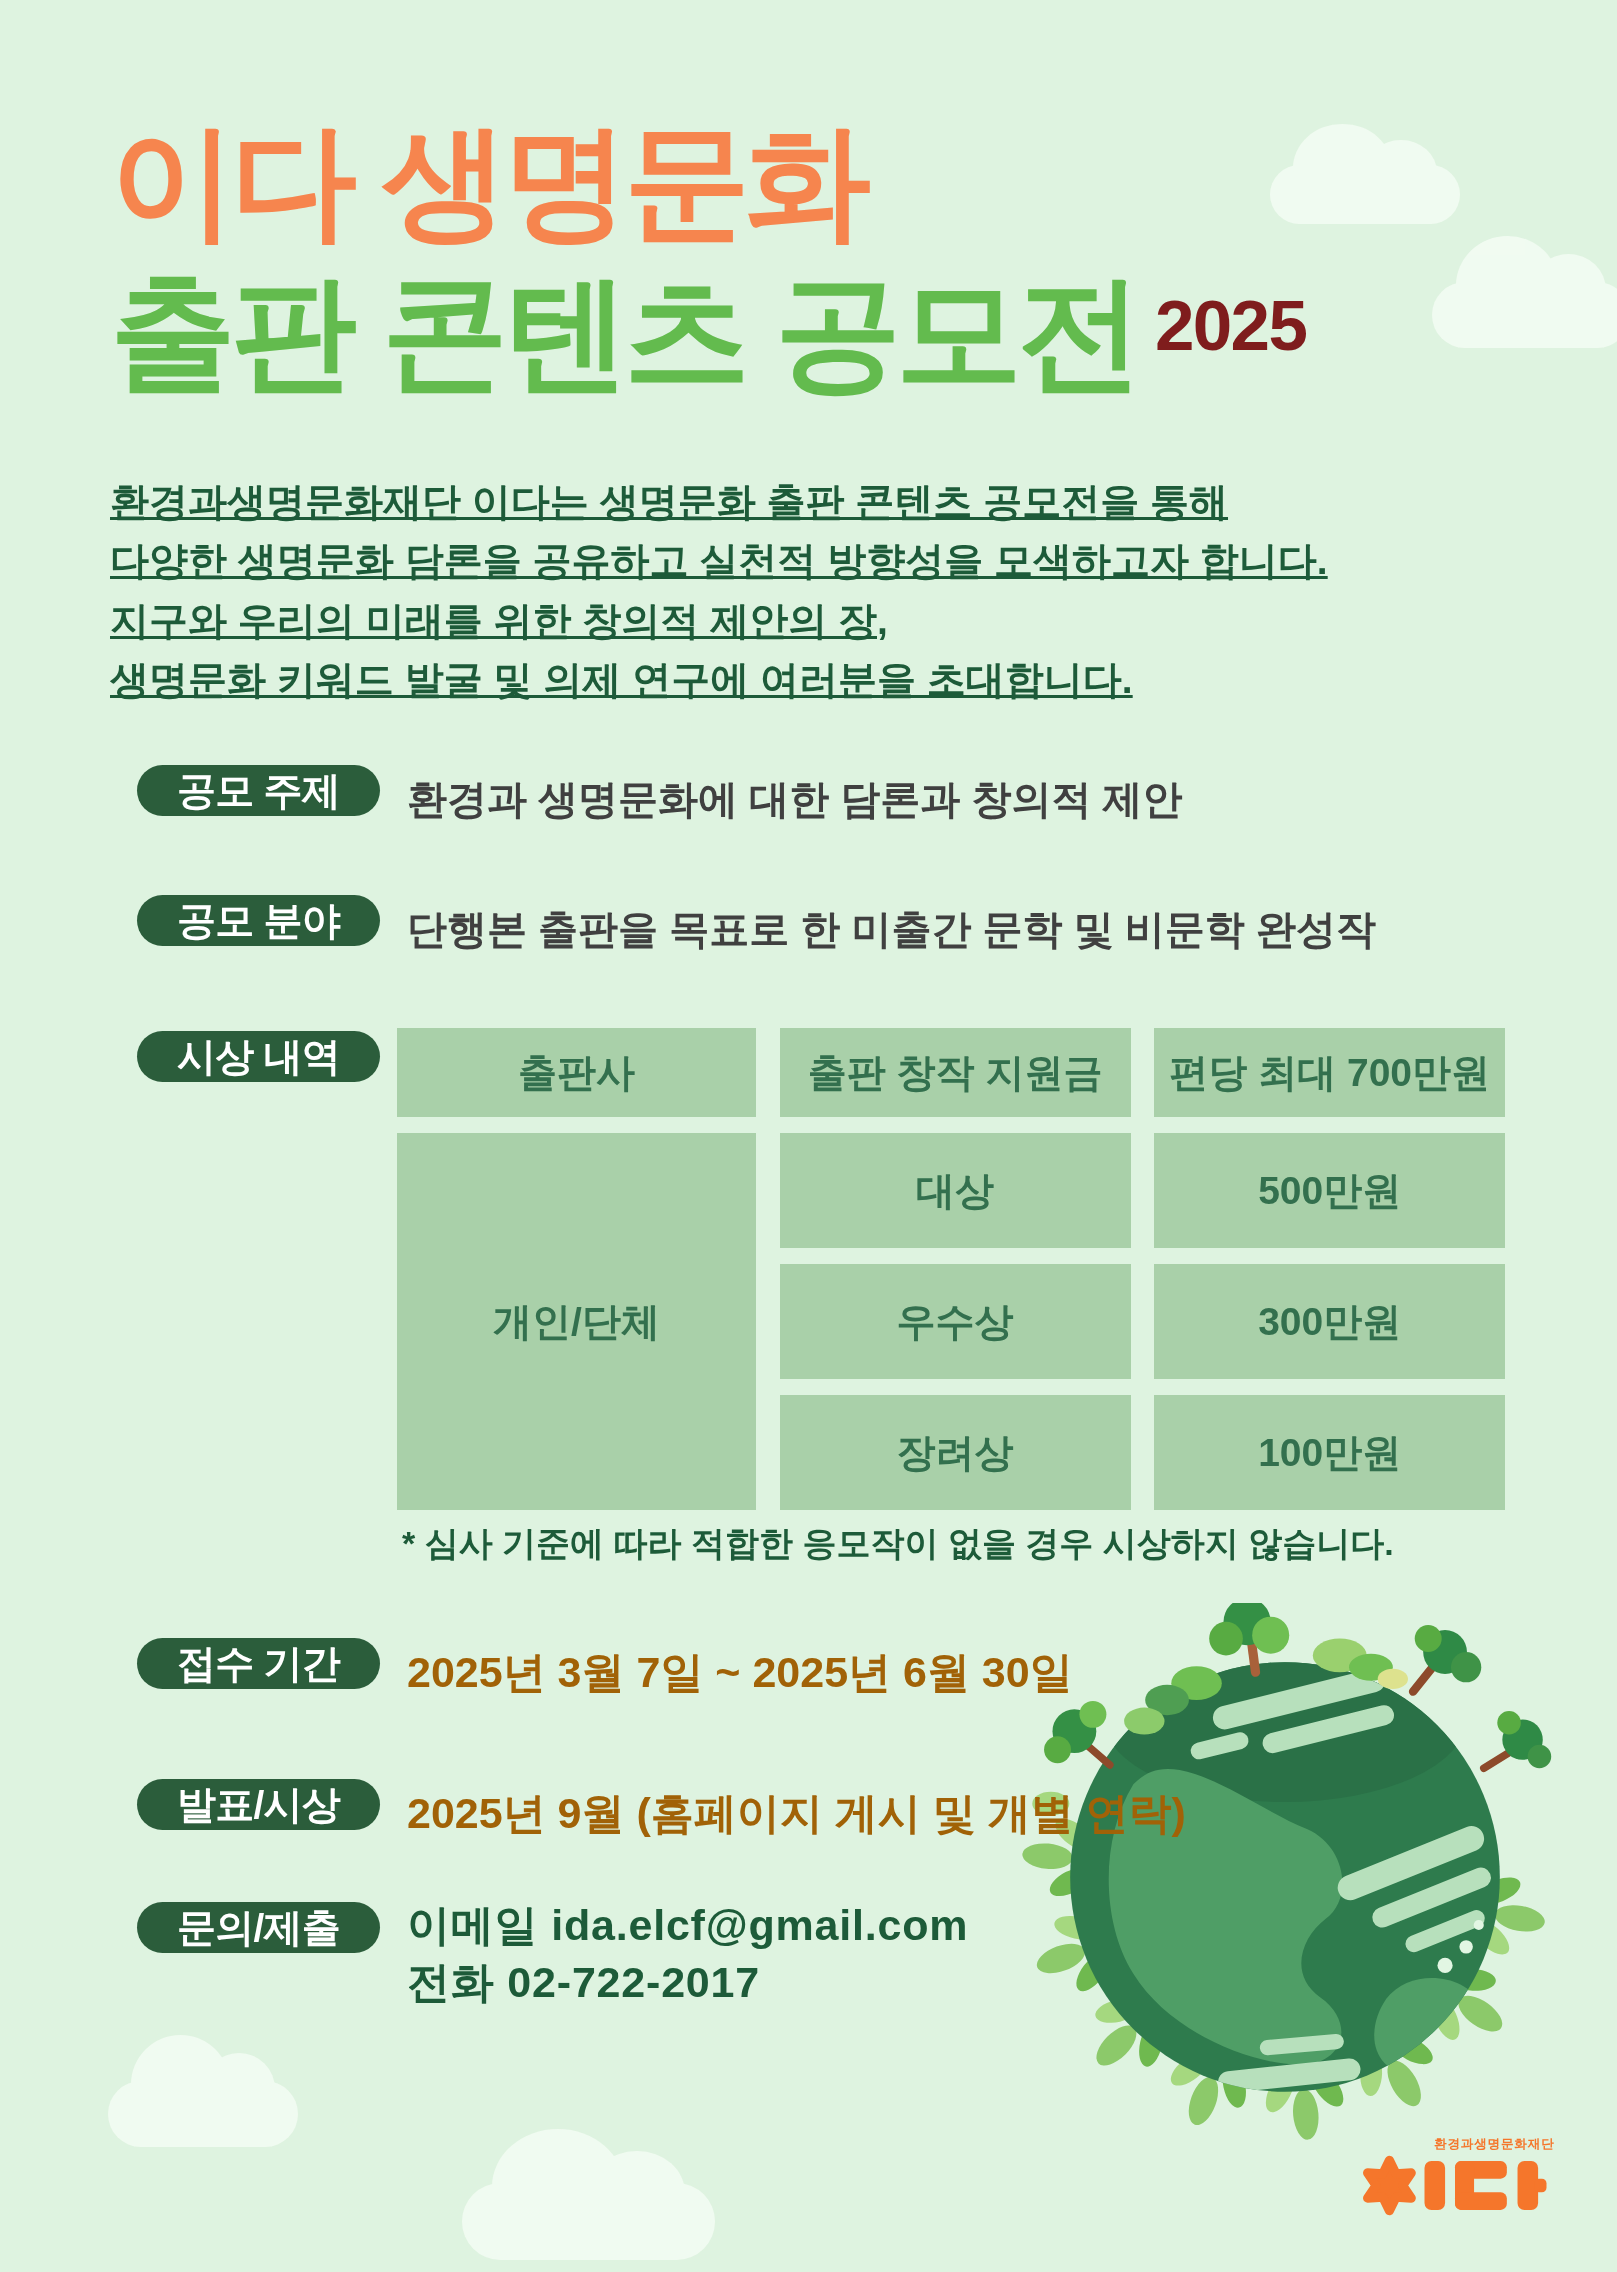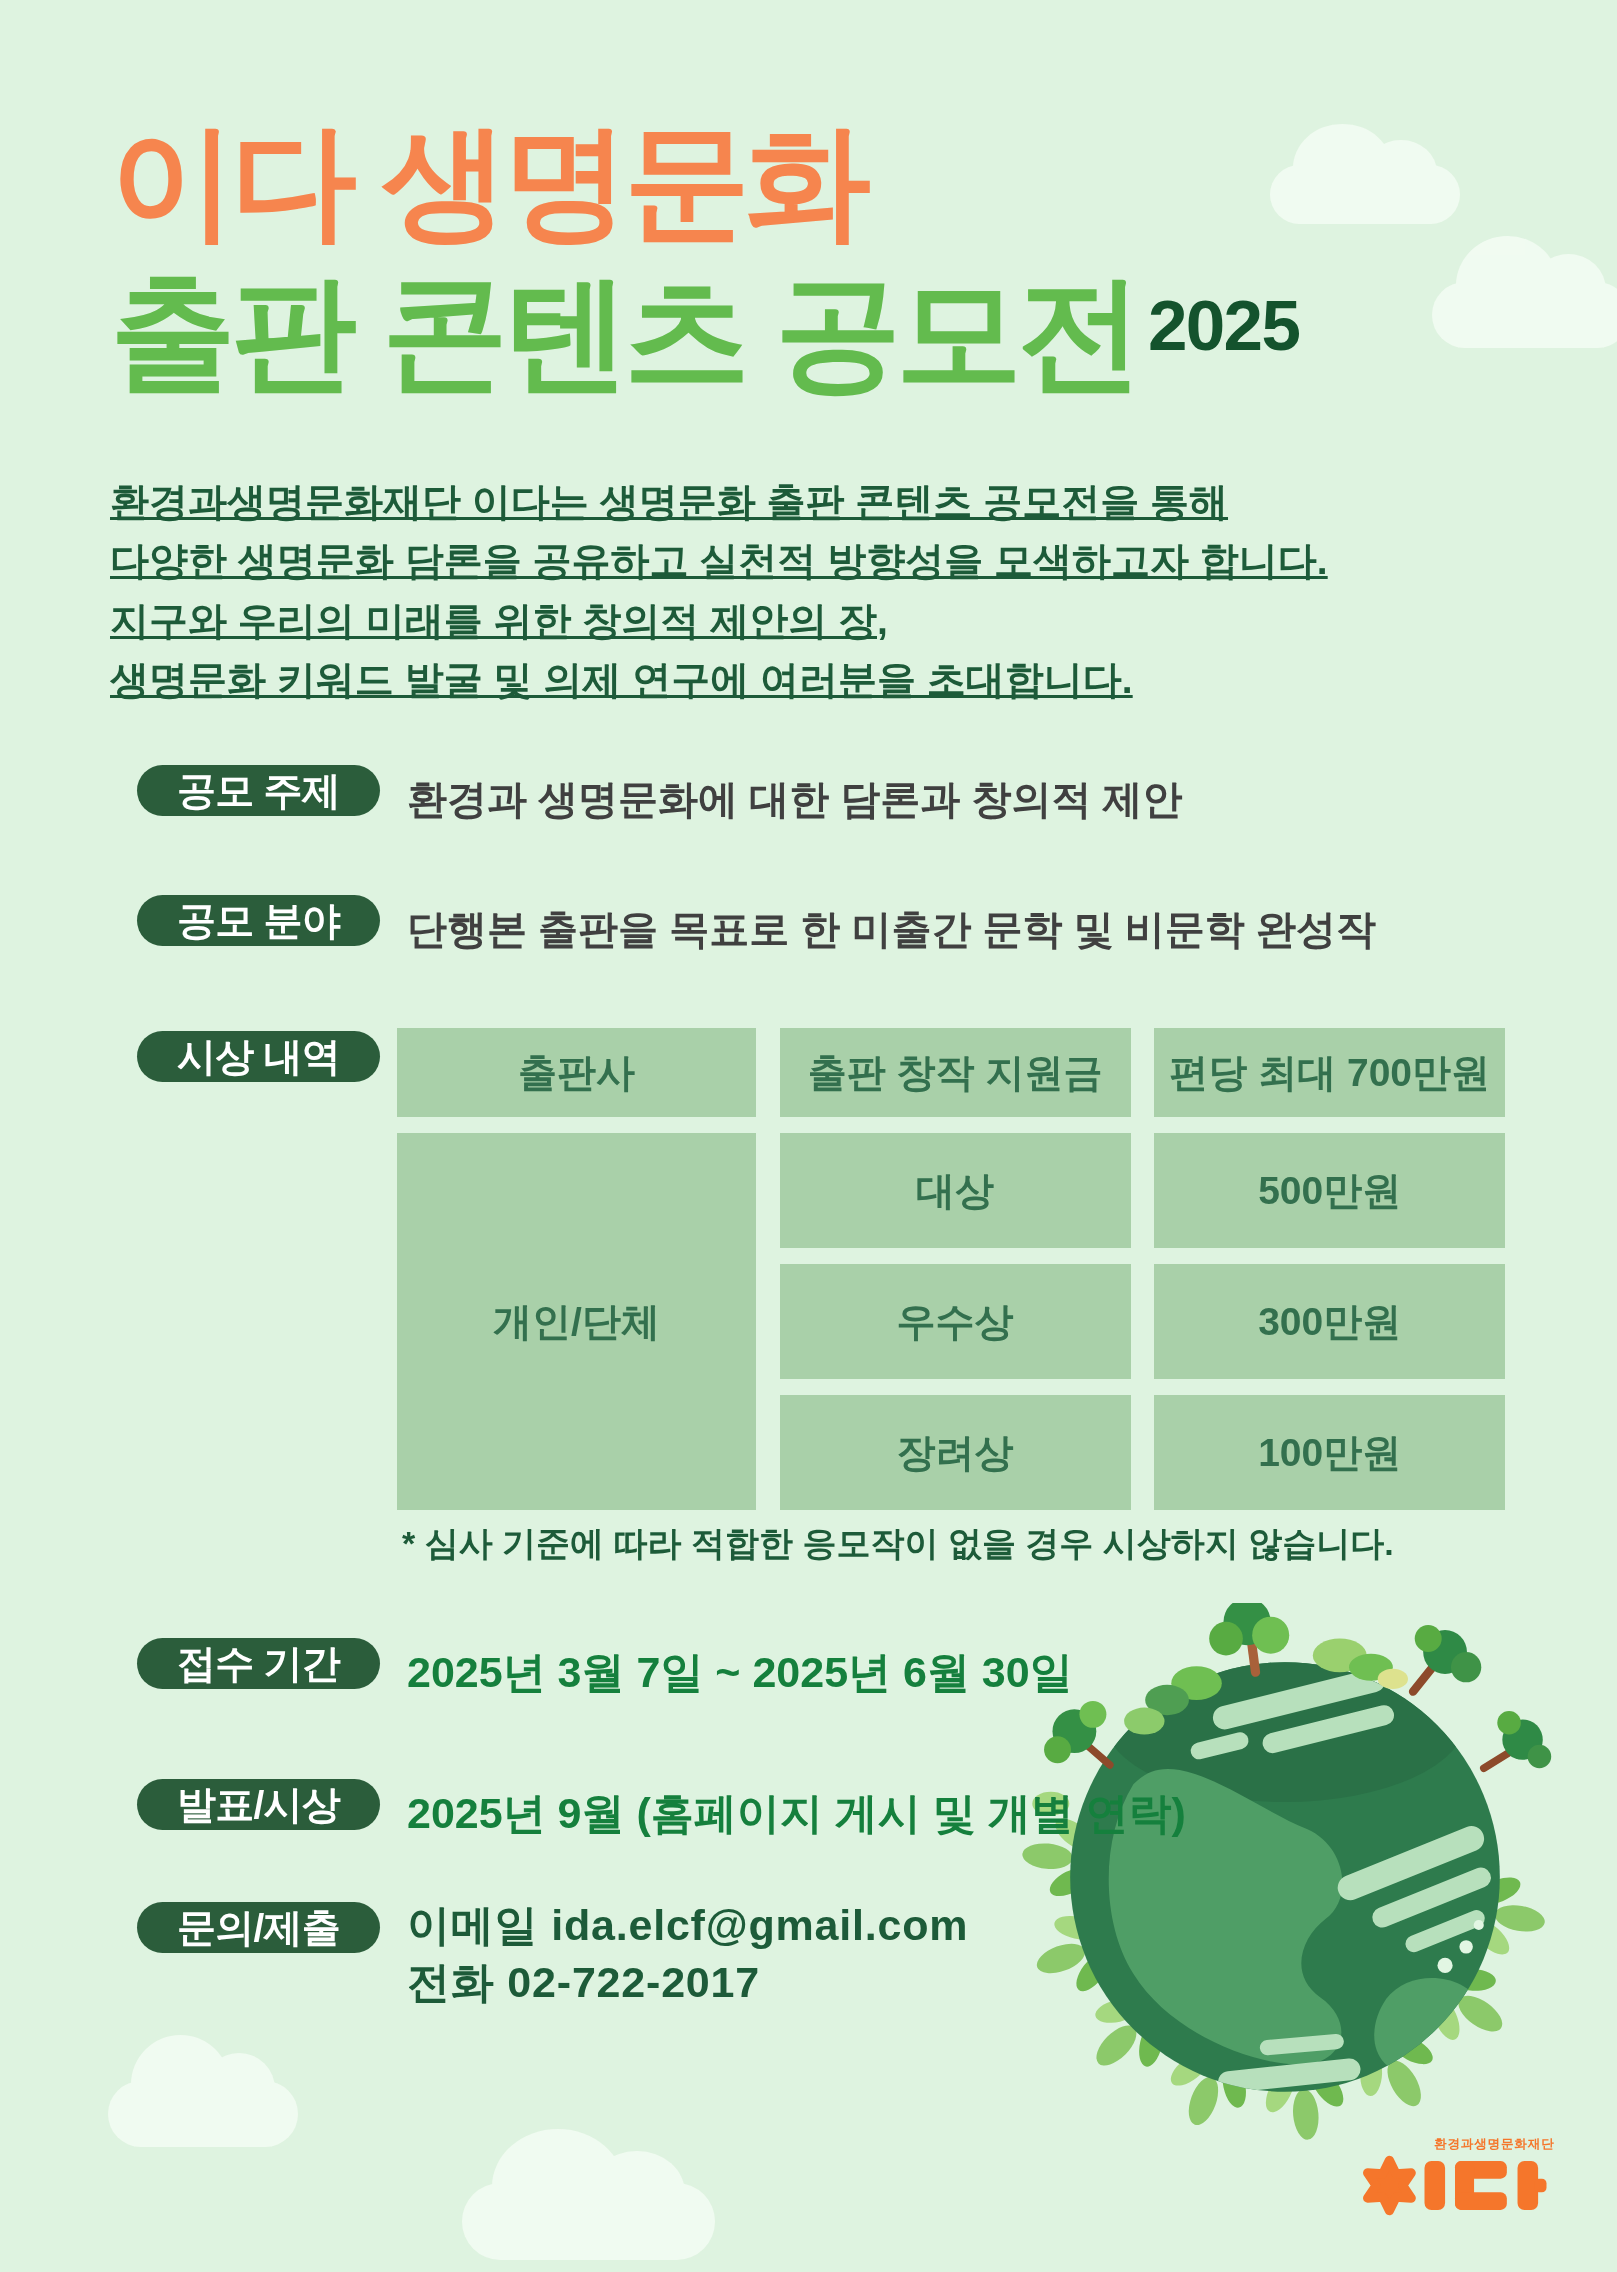--- a/index.html
+++ b/index.html
@@ -36,22 +36,22 @@
   .title-line1{
     font-size:126px;font-weight:900;letter-spacing:-5px;
     color:#f6854e;line-height:1.32;white-space:nowrap;
   }
   .title-line2-row{display:flex;align-items:flex-start;margin-top:5px;}
   .title-line2{
     font-size:126px;font-weight:900;letter-spacing:-5px;
     color:#63bb4e;line-height:1.0;white-space:nowrap;
   }
   .title-year{
-    font-size:71px;font-weight:900;color:#14532d;
-    margin-left:10px;margin-top:15px;letter-spacing:-1.7px;
+    font-size:71px;font-weight:900;color:#7f1d1d;
+    margin-left:17px;margin-top:15px;letter-spacing:-1.7px;
   }
   
   .intro{
     position:absolute;left:110px;top:472px;z-index:3;
     font-size:39px;line-height:1.52;font-weight:700;color:#1d5b39;
   }
   .intro div{white-space:nowrap;text-decoration:underline;}
   
   .pill{
     position:absolute;left:137px;width:243px;height:51px;z-index:3;
@@ -80,21 +80,21 @@
   }
   .cell-group{grid-column:1;grid-row:2/5;}
   .footnote{
     position:absolute;left:402px;top:1521px;z-index:3;
     font-size:34px;font-weight:700;color:#1d5b39;white-space:nowrap;
   }
   
   .sched-text{
     position:absolute;left:407px;z-index:3;height:69px;
     display:flex;align-items:center;
-    font-size:43px;font-weight:700;color:#15803d;white-space:nowrap;
+    font-size:43px;font-weight:700;color:#a16207;white-space:nowrap;
   }
   .contact-lines{
     position:absolute;left:407px;top:1897px;z-index:3;
     font-size:43px;font-weight:700;color:#1d5b39;line-height:57px;
     letter-spacing:0.8px;white-space:nowrap;
   }
   
   .earth{position:absolute;left:1007px;top:1603px;width:556px;height:558px;z-index:2;}
   
   .logo-foundation{

